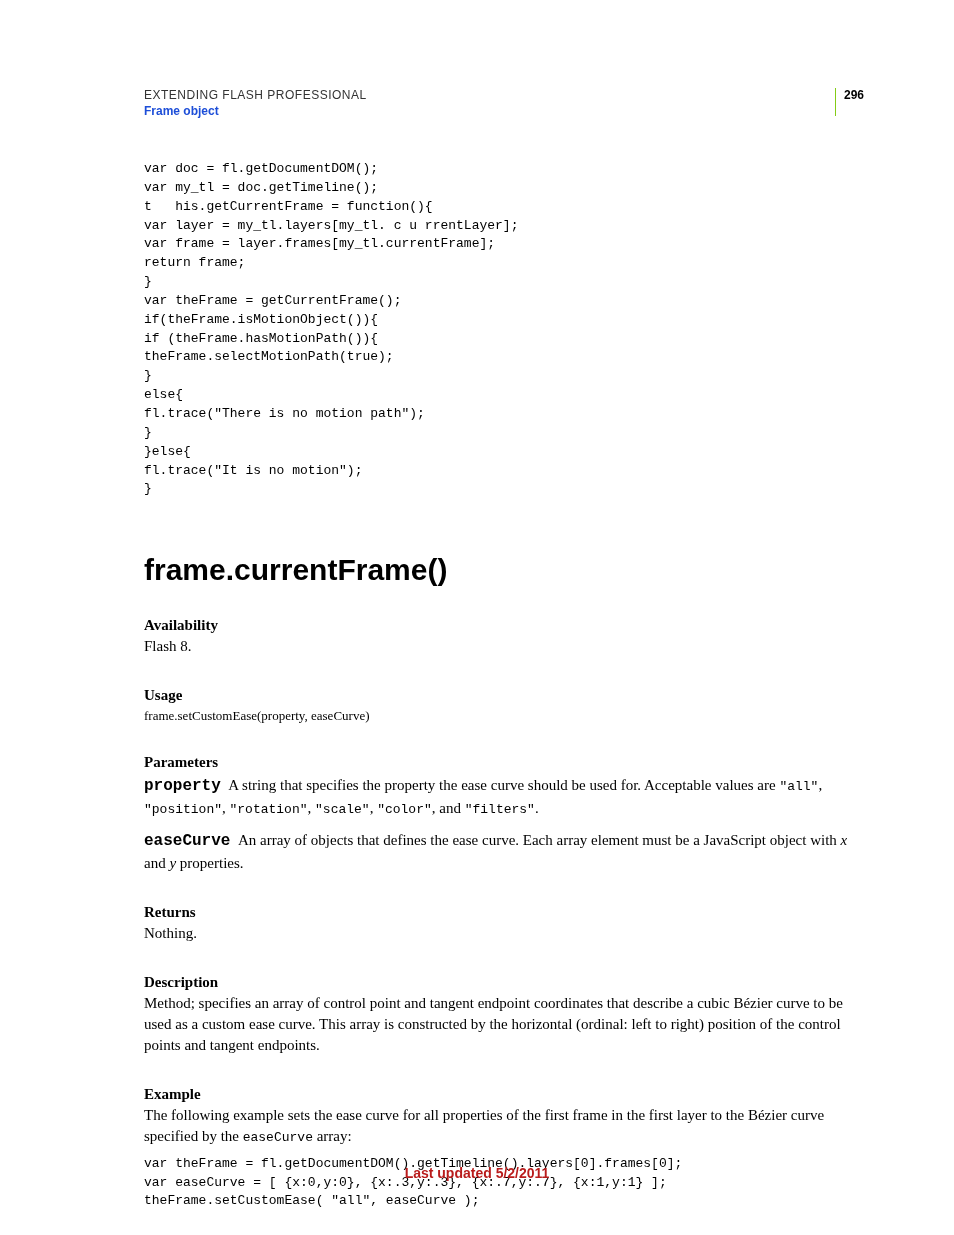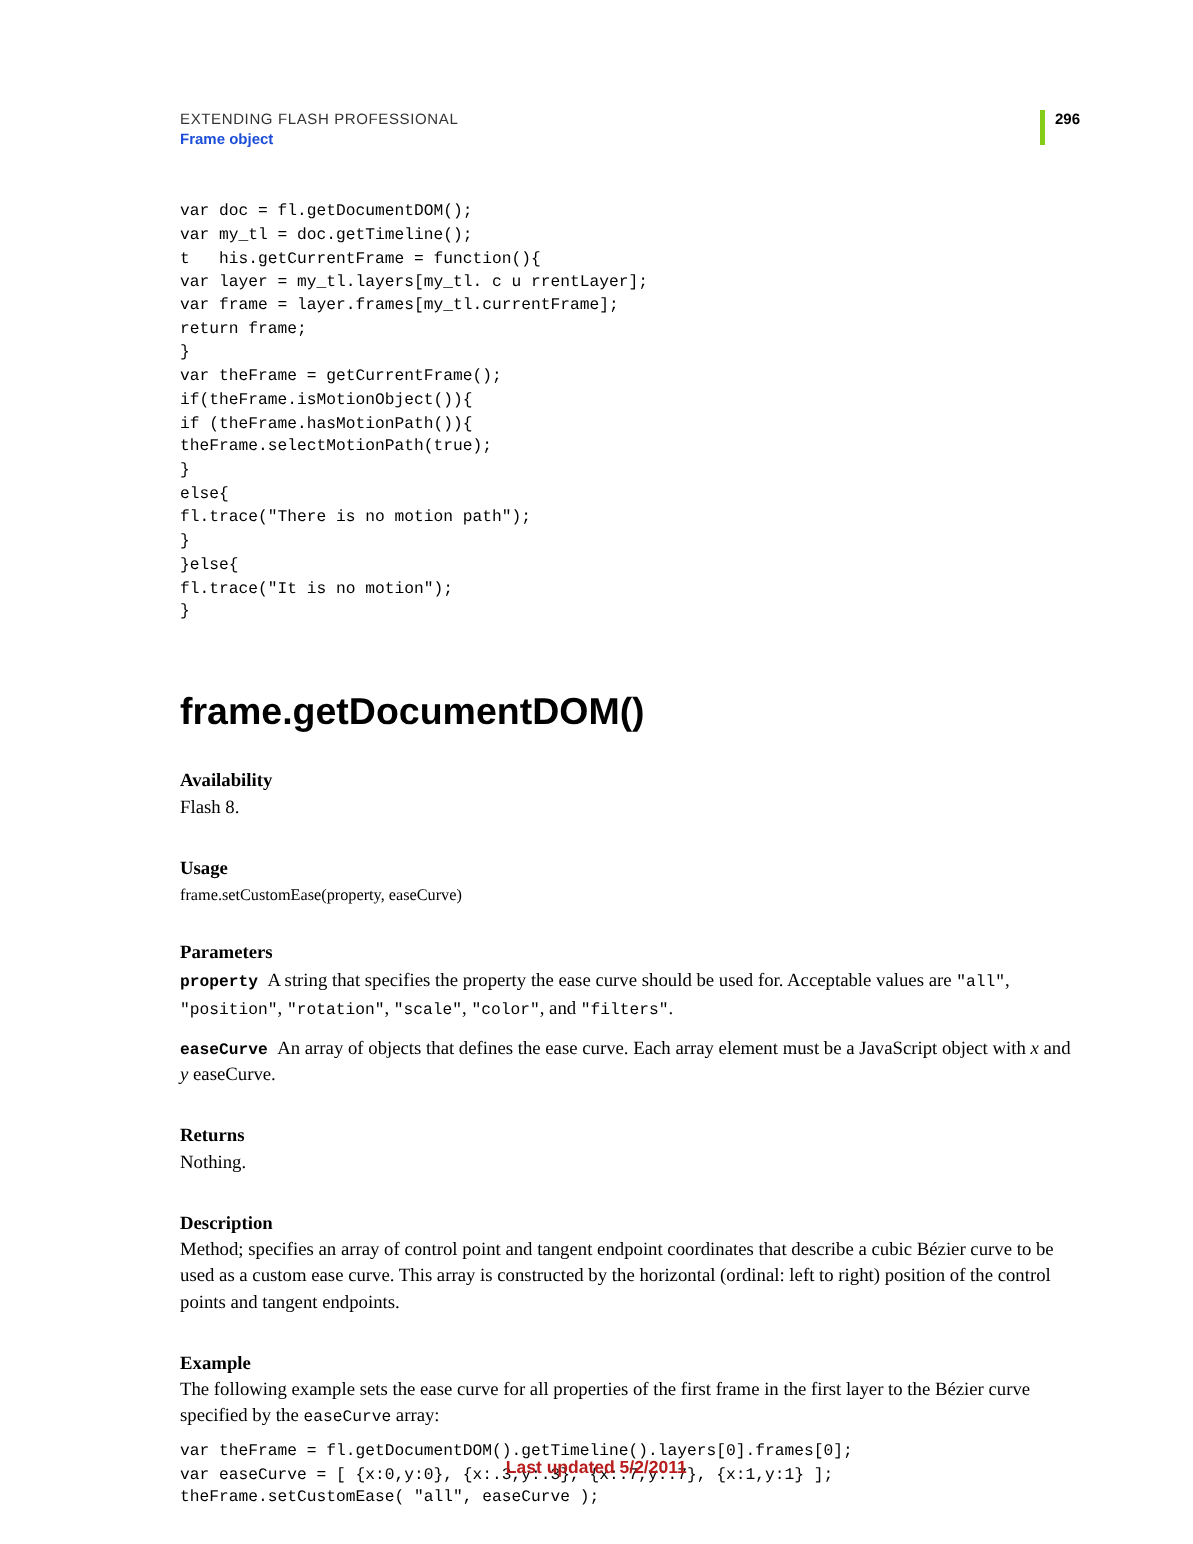--- a/index.html
+++ b/index.html
@@ -31,21 +31,21 @@
     font-family: "Myriad Pro", "Helvetica Neue", Arial, sans-serif;
     font-size: 12px;
     font-weight: bold;
     color: #1d4ed8;
     margin-top: 2px;
   }
   .page-number {
     font-family: "Myriad Pro", "Helvetica Neue", Arial, sans-serif;
     font-size: 12px;
     font-weight: bold;
-    border-left: 4px solid #84cc16;
+    border-left: 1px solid #84cc16;
     padding-left: 8px;
     padding-bottom: 14px;
   }
   .code-block {
     font-family: "Courier New", Courier, monospace;
     font-size: 13px;
     line-height: 1.45;
     white-space: pre;
     margin-top: 42px;
     color: #000000;
@@ -69,21 +69,21 @@
     line-height: 1.4;
     margin-top: 2px;
   }
   .usage-code {
     font-family: Liberation Serif, serif;
     font-size: 13px;
     margin-top: 4px;
   }
   .param-block { margin-top: 4px; font-size: 15px; line-height: 1.45; }
   .mono-inline { font-family: "Courier New", Courier, monospace; font-size: 13px; }
-  .bold-mono { font-family: "Courier New", Courier, monospace; font-size: 13px; font-weight: bold; }
+  .bold-mono { font-family: "Courier New", Courier, monospace; font-size: 16px; font-weight: bold; }
   .italic { font-style: italic; }
   .para { margin-top: 10px; font-size: 15px; line-height: 1.4; }
   .example-code {
     font-family: "Courier New", Courier, monospace;
     font-size: 13px;
     line-height: 1.45;
     white-space: pre;
     margin-top: 8px;
   }
   .footer {
@@ -122,42 +122,42 @@
 if (theFrame.hasMotionPath()){ 
 theFrame.selectMotionPath(true); 
 } 
 else{ 
 fl.trace("There is no motion path"); 
 } 
 }else{ 
 fl.trace("It is no motion"); 
 }</div>
 
-  <div class="h1">frame.getDocumentDOM()</div>
+  <div class="h1">frame.currentFrame()</div>
 
   <div class="section-label">Availability</div>
   <div class="body-text">Flash 8.</div>
 
   <div class="section-label">Usage</div>
   <div class="usage-code">frame.setCustomEase(property, easeCurve)</div>
 
   <div class="section-label">Parameters</div>
 
   <div class="param-block">
     <span class="bold-mono">property</span>
     &nbsp;<span>A string that specifies the property the ease curve should be used for. Acceptable values are </span><span class="mono-inline">"all"</span>,
     <span class="mono-inline">"position"</span>,
     <span class="mono-inline">"rotation"</span>,
     <span class="mono-inline">"scale"</span>,
     <span class="mono-inline">"color"</span><span>, and </span><span class="mono-inline">"filters"</span>.
   </div>
 
   <div class="para">
     <span class="bold-mono">easeCurve</span>
-    &nbsp;<span>An array of objects that defines the ease curve. Each array element must be a JavaScript object with </span><span class="italic">x</span><span> and </span><span class="italic">y</span><span> easeCurve.</span>
+    &nbsp;<span>An array of objects that defines the ease curve. Each array element must be a JavaScript object with </span><span class="italic">x</span><span> and </span><span class="italic">y</span><span> properties.</span>
   </div>
 
   <div class="section-label">Returns</div>
   <div class="body-text">Nothing.</div>
 
   <div class="section-label">Description</div>
   <div class="body-text">Method; specifies an array of control point and tangent endpoint coordinates that describe a cubic Bézier curve to be used as a custom ease curve. This array is constructed by the horizontal (ordinal: left to right) position of the control points and tangent endpoints.</div>
 
   <div class="section-label">Example</div>
   <div class="body-text">

